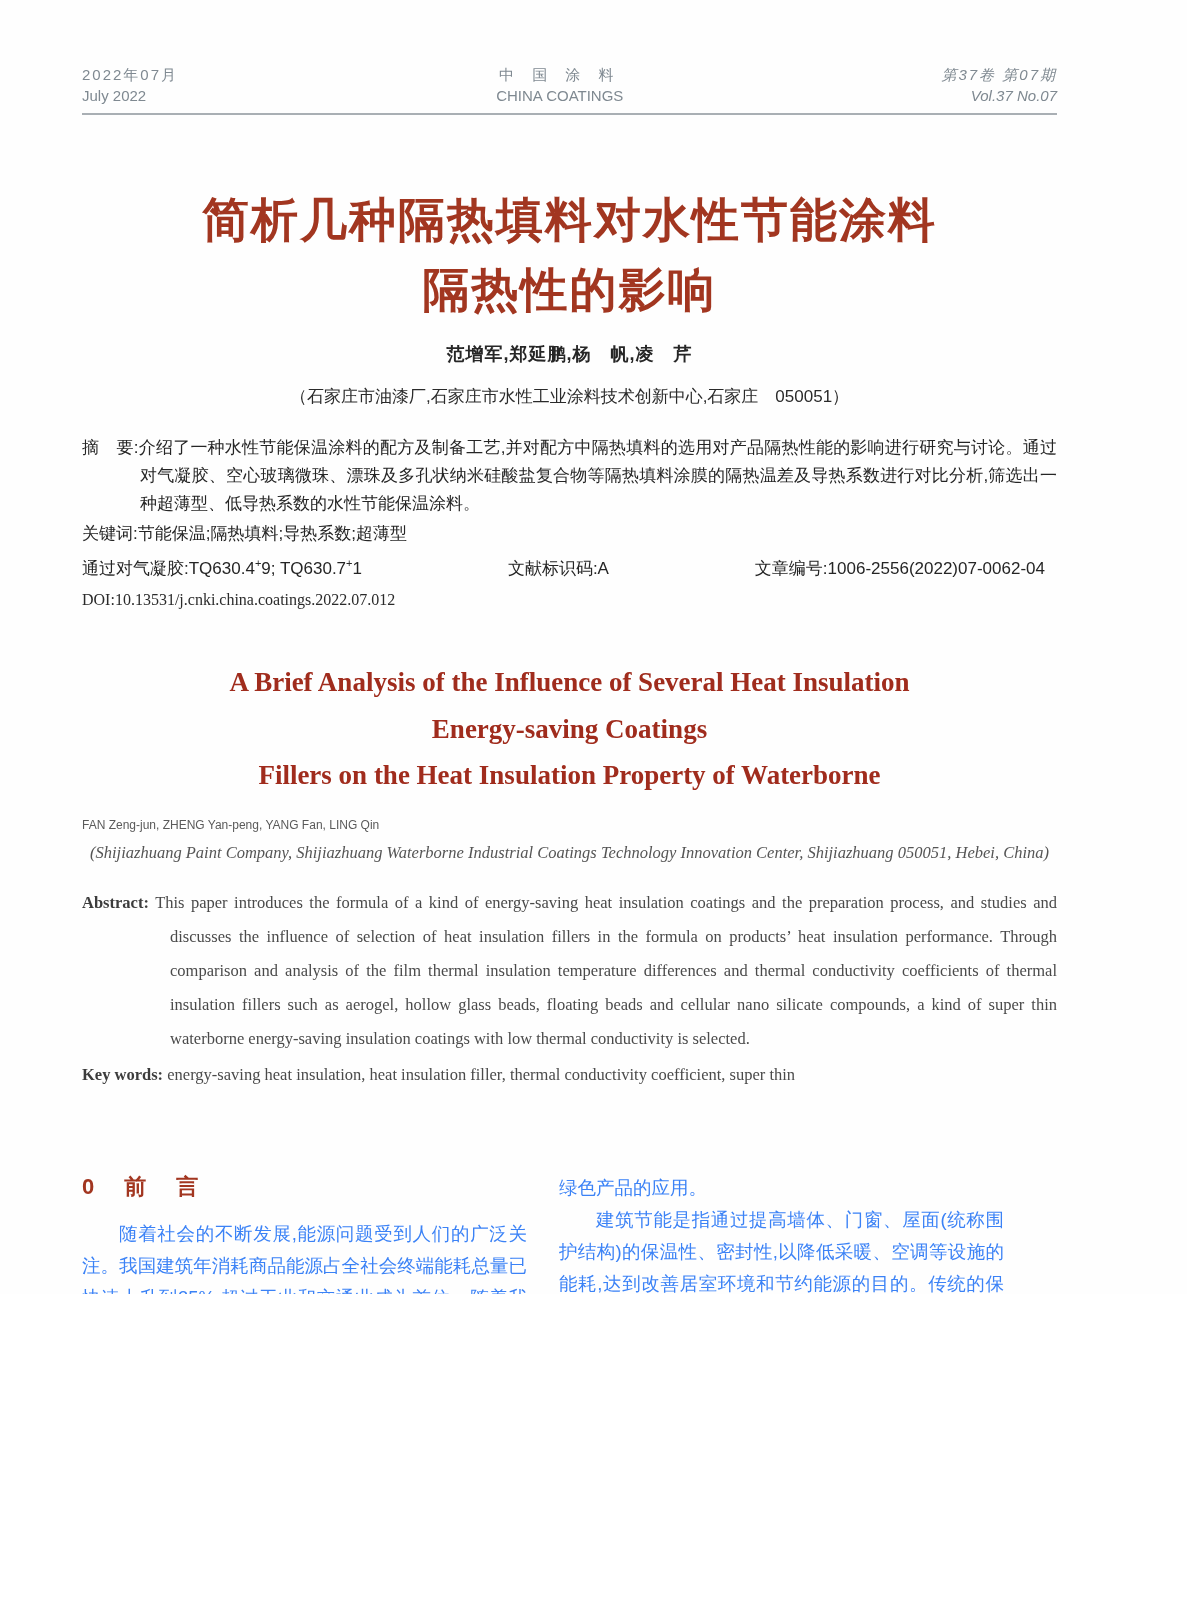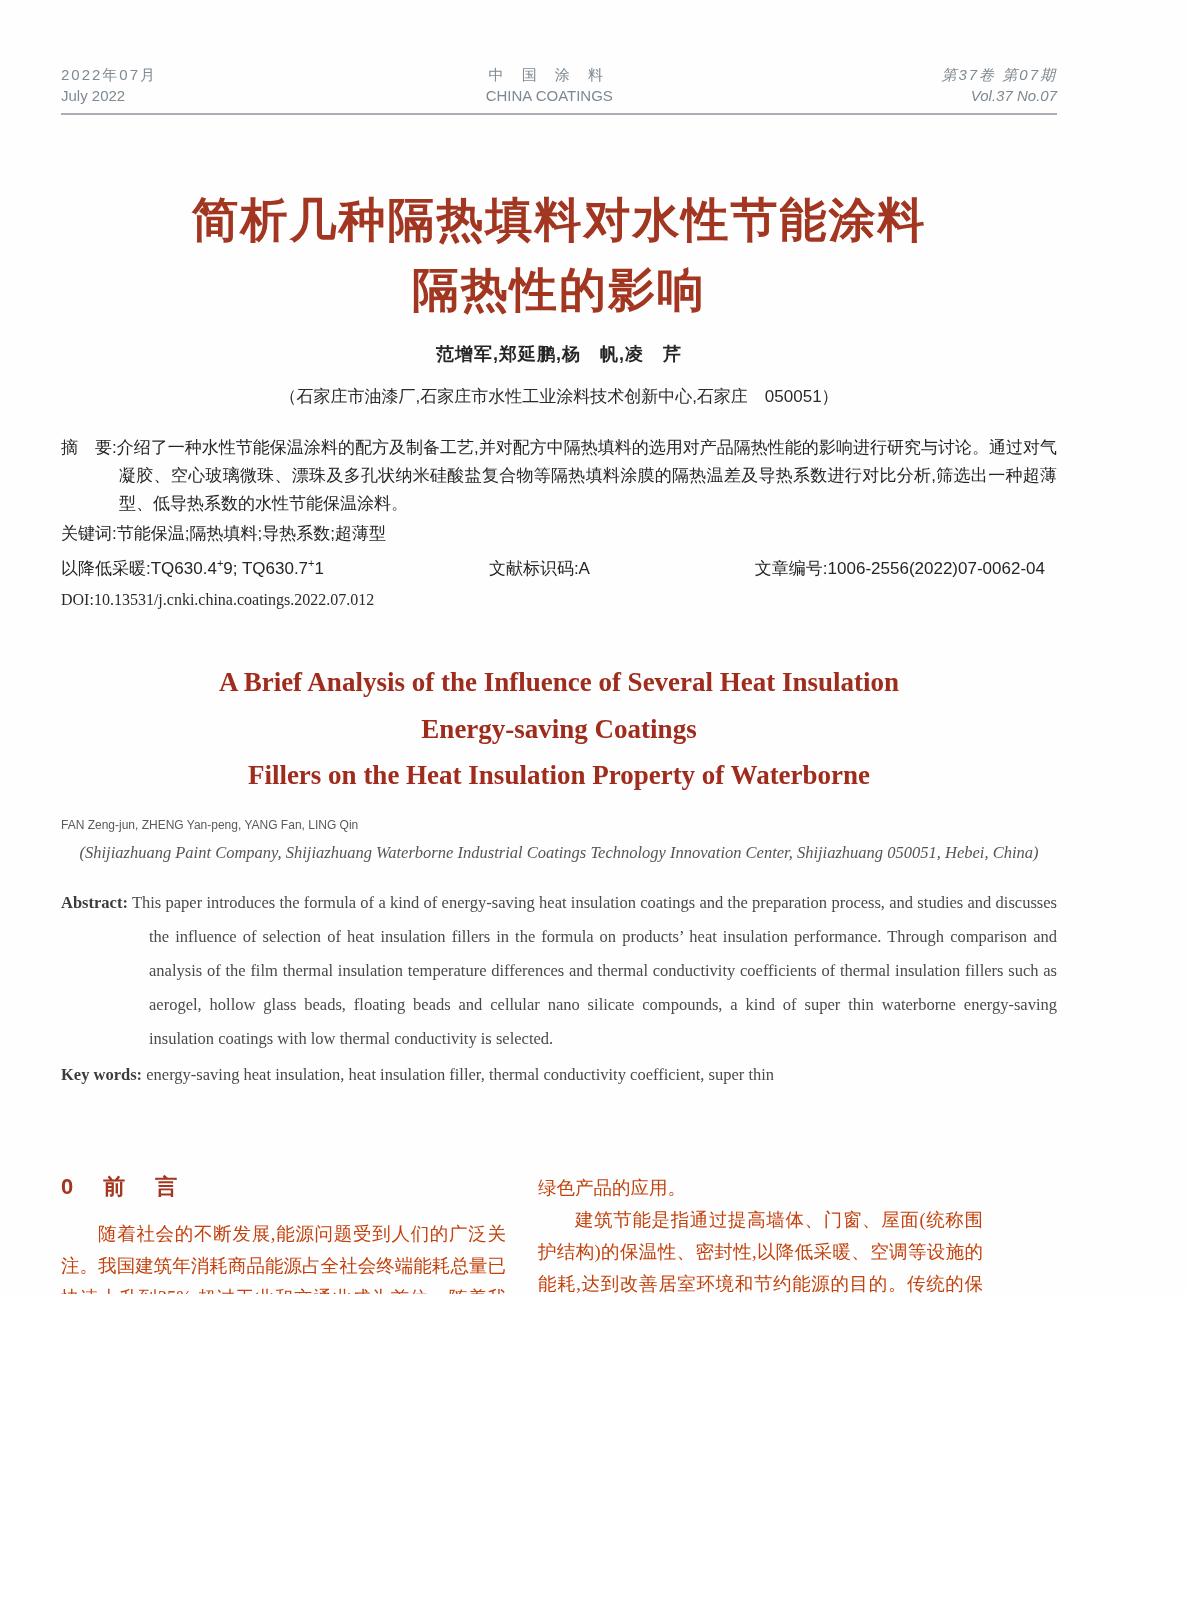--- a/index.html
+++ b/index.html
@@ -1,18 +1,18 @@
 <!DOCTYPE html>
 <html><head>
 <meta charset="utf-8">
 <style>
   * { margin:0; padding:0; box-sizing:border-box; }
   html,body { background:#ffffff; }
   body { width:1187px; height:1600px; position:relative; font-family:"Liberation Sans", sans-serif; color:#1f1f1f; }
-  .page { position:relative; width:1187px; height:1294px; overflow:hidden; padding:64px 130px 0 61px; background:#fefefe; }
+  .page { position:relative; width:1187px; height:1294px; overflow:hidden; padding:64px 130px 0 82px; background:#fefefe; }
 
   
   .jheader { display:flex; justify-content:space-between; align-items:flex-start;
              color:#7f8991; font-size:15px; line-height:21px;
              border-bottom:2px solid #a9afb4; padding-bottom:7px; }
   .jheader .col { display:flex; flex-direction:column; }
   .jheader .c-center { text-align:center; }
   .jheader .c-right { text-align:right;font-style:italic; }
   .jheader .zh { letter-spacing:2px; }
   .jheader .c-center .zh { letter-spacing:7px; }
@@ -45,22 +45,22 @@
             line-height:34px; text-align:justify; color:#4a4a4a;
             padding-left:88px; text-indent:-88px; }
   .abs-en b, .kw-en b { font-family:"Liberation Serif", serif; color:#3c3c3c; }
   .kw-en { margin-top:2px; font-family:"Liberation Serif", serif; font-size:16.5px;
            line-height:34px; color:#4a4a4a; padding-left:88px; text-indent:-88px; }
 
   
   .intro { margin-top:80px; display:flex; gap:32px; }
   .intro .col { width:445px; }
   .sec-heading { color:#a23620; font-weight:bold; font-size:22px; letter-spacing:4px; margin-bottom:16px; }
-  .body-p { font-family:Liberation Serif, serif; font-size:18.5px; line-height:32px;
-            text-align:justify; color:#c2410c; }
+  .body-p { font-family:Liberation Sans, sans-serif; font-size:18.5px; line-height:32px;
+            text-align:justify; color:#3b82f6; }
   .indent2 { text-indent:2em; }
   sup.ref { font-size:12px; vertical-align:super; line-height:0; }
 
   
   .footnote { position:absolute; left:135px; right:130px; top:1405px; border-top:2.5px solid #b6b9bb; padding-top:12px; }
   .footnote p { font-size:15.5px; line-height:29px; color:#454545; }
 
   
   .pagefoot { position:absolute; left:127px; top:1497px; display:flex; align-items:center; }
   .pageno { font-family:Liberation Sans, sans-serif; font-size:30px; color:#4a6a88; margin-right:10px; }
@@ -95,21 +95,21 @@
   </h1>
 
   <div class="authors-zh">范增军,郑延鹏,杨　帆,凌　芹</div>
   <div class="affil-zh">（石家庄市油漆厂,石家庄市水性工业涂料技术创新中心,石家庄　050051）</div>
 
   <p class="abs-zh"><span>摘　要:</span><span>介绍了一种水性节能保温涂料的配方及制备工艺,并对配方中隔热填料的选用对产品隔热性能的影响进行研究与讨论。通过对气凝胶、空心玻璃微珠、漂珠及多孔状纳米硅酸盐复合物等隔热填料涂膜的隔热温差及导热系数进行对比分析,筛选出一种超薄型、低导热系数的水性节能保温涂料。</span></p>
 
   <p class="kw-zh"><span>关键词:</span><span>节能保温;隔热填料;导热系数;超薄型</span></p>
 
   <div class="meta-row">
-    <span class="seg1"><span>以降低采暖:</span><span>TQ630.4</span><sup class="clc">+</sup><span>9; TQ630.7</span><sup class="clc">+</sup><span>1</span></span>
+    <span class="seg1"><span>通过对气凝胶:</span><span>TQ630.4</span><sup class="clc">+</sup><span>9; TQ630.7</span><sup class="clc">+</sup><span>1</span></span>
     <span class="seg2">文献标识码:A</span>
     <span class="seg3">文章编号:1006-2556(2022)07-0062-04</span>
   </div>
 
   <div class="doi">DOI:10.13531/j.cnki.china.coatings.2022.07.012</div>
 
   <h2 class="title-en">
     <span>A Brief Analysis of the Influence of Several Heat Insulation</span>
     <span>Energy-saving Coatings</span>
     <span>Fillers on the Heat Insulation Property of Waterborne</span>

